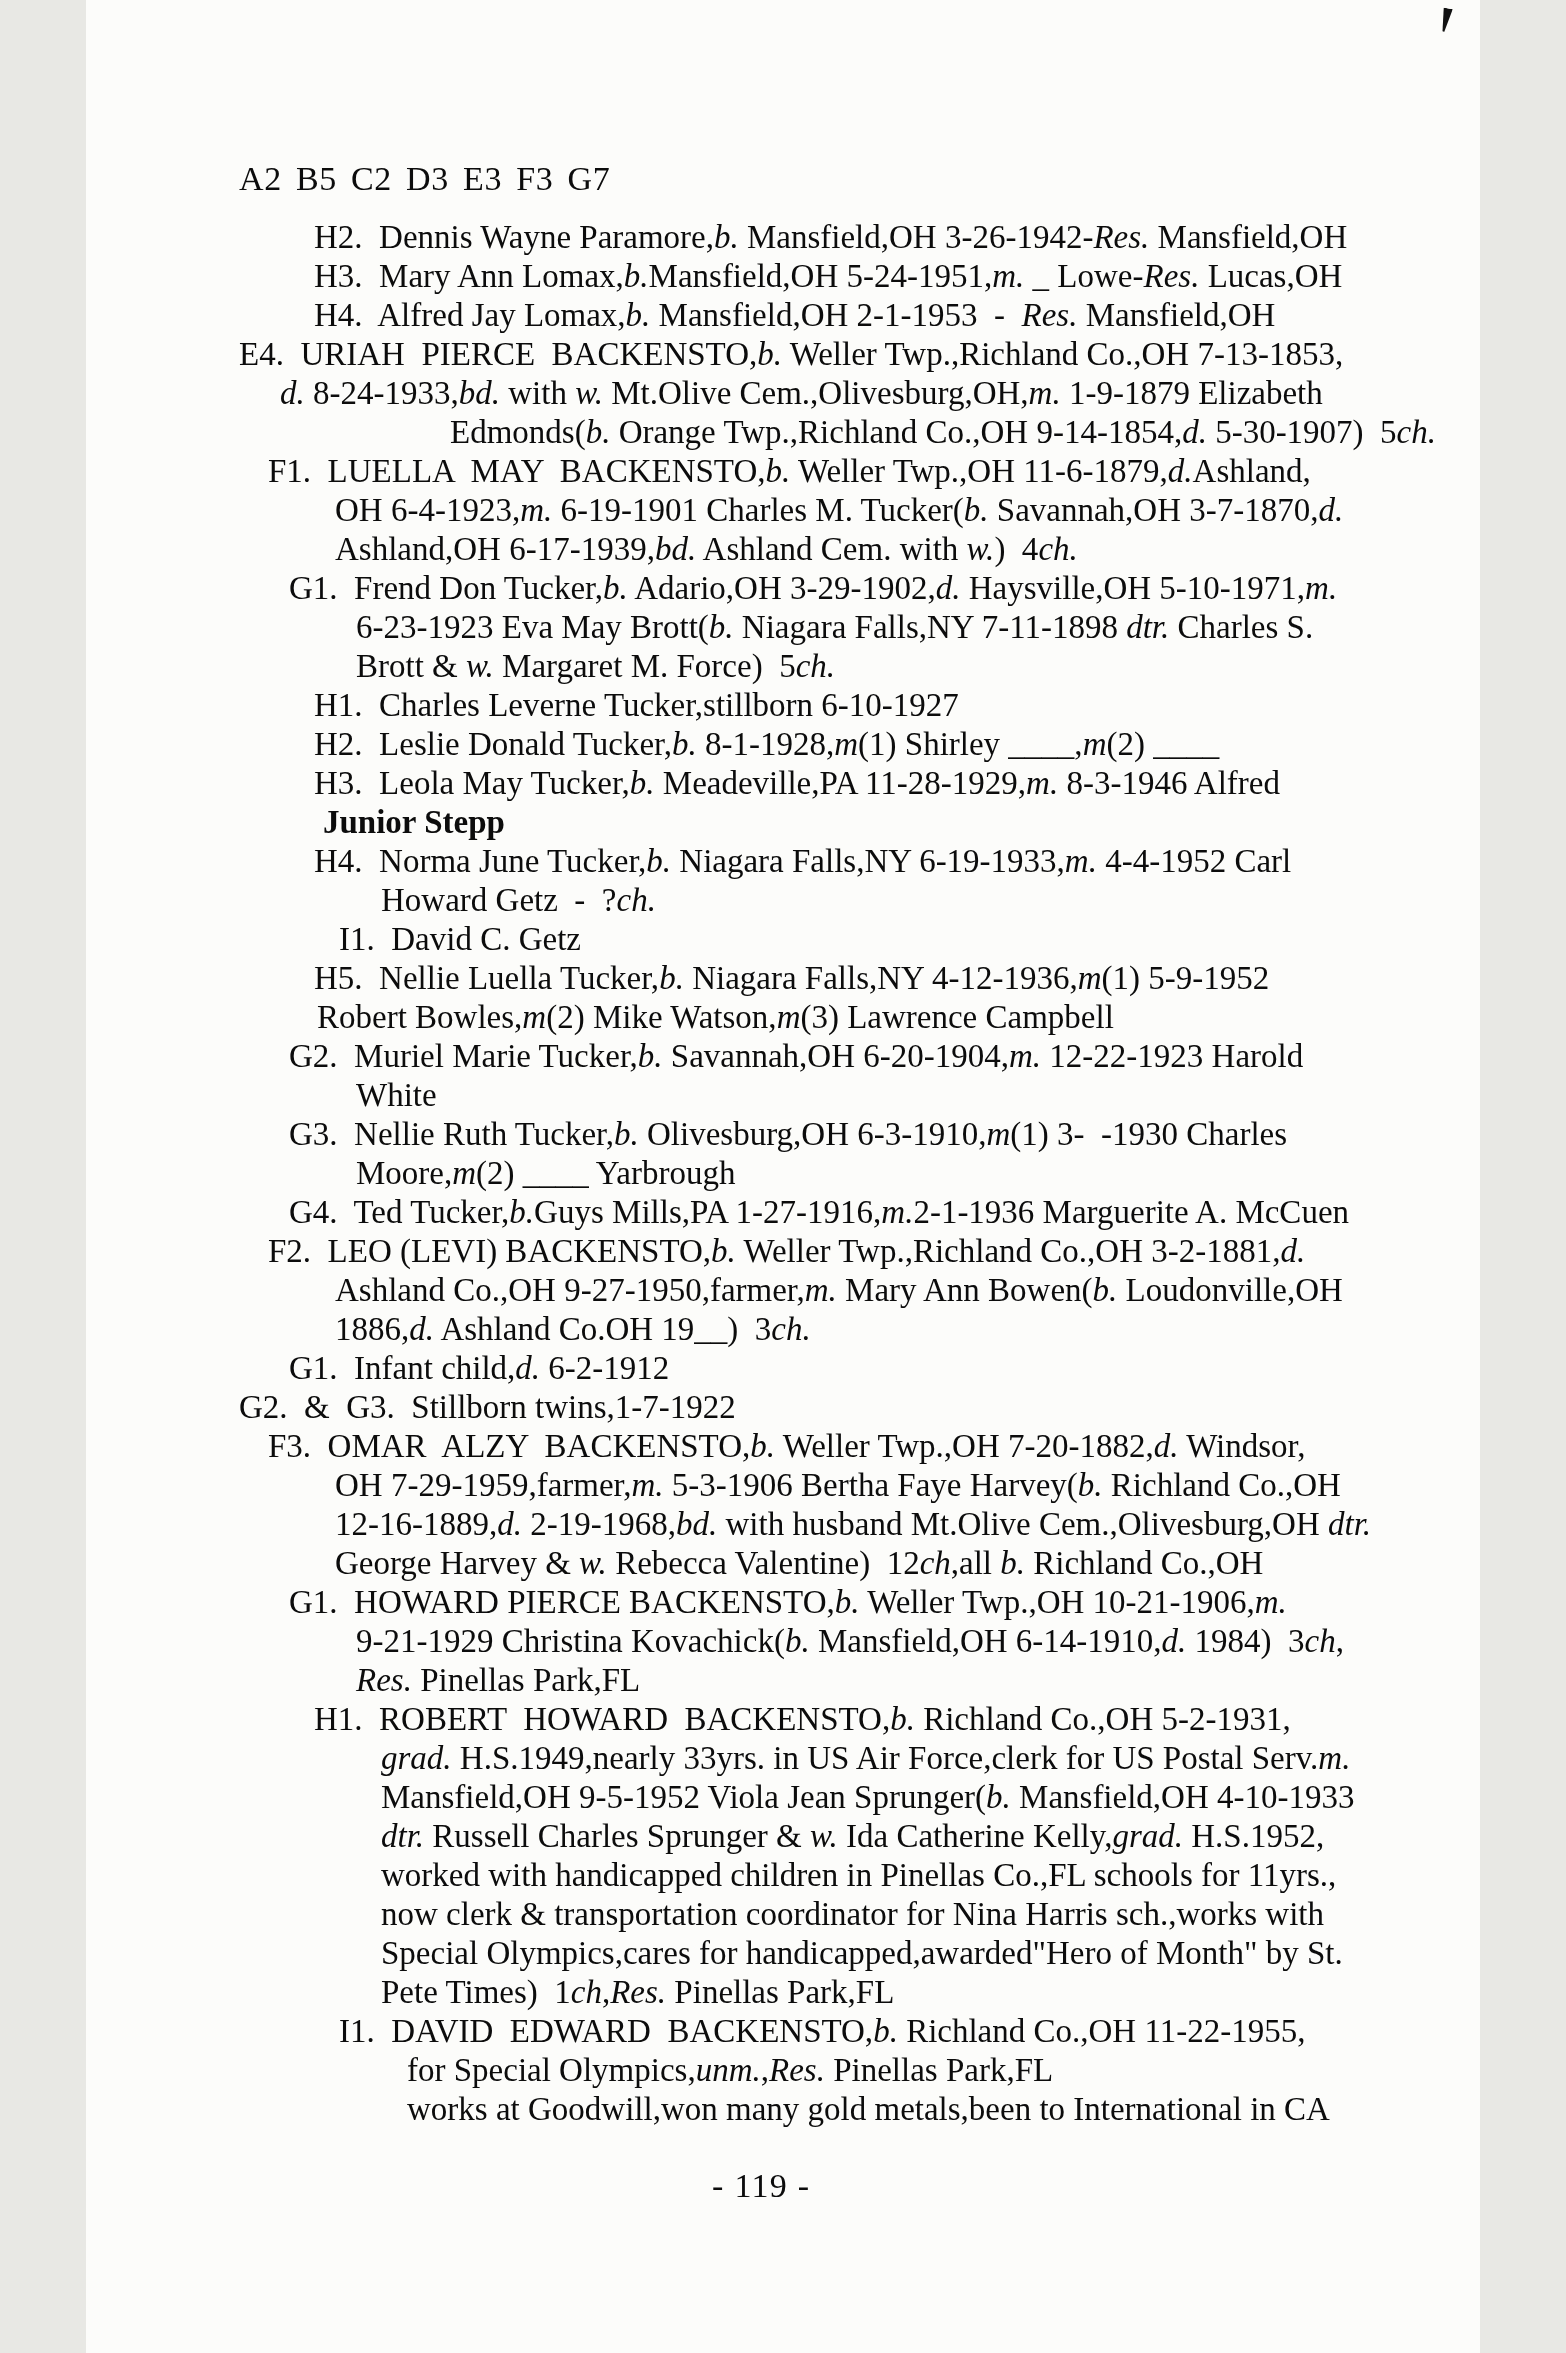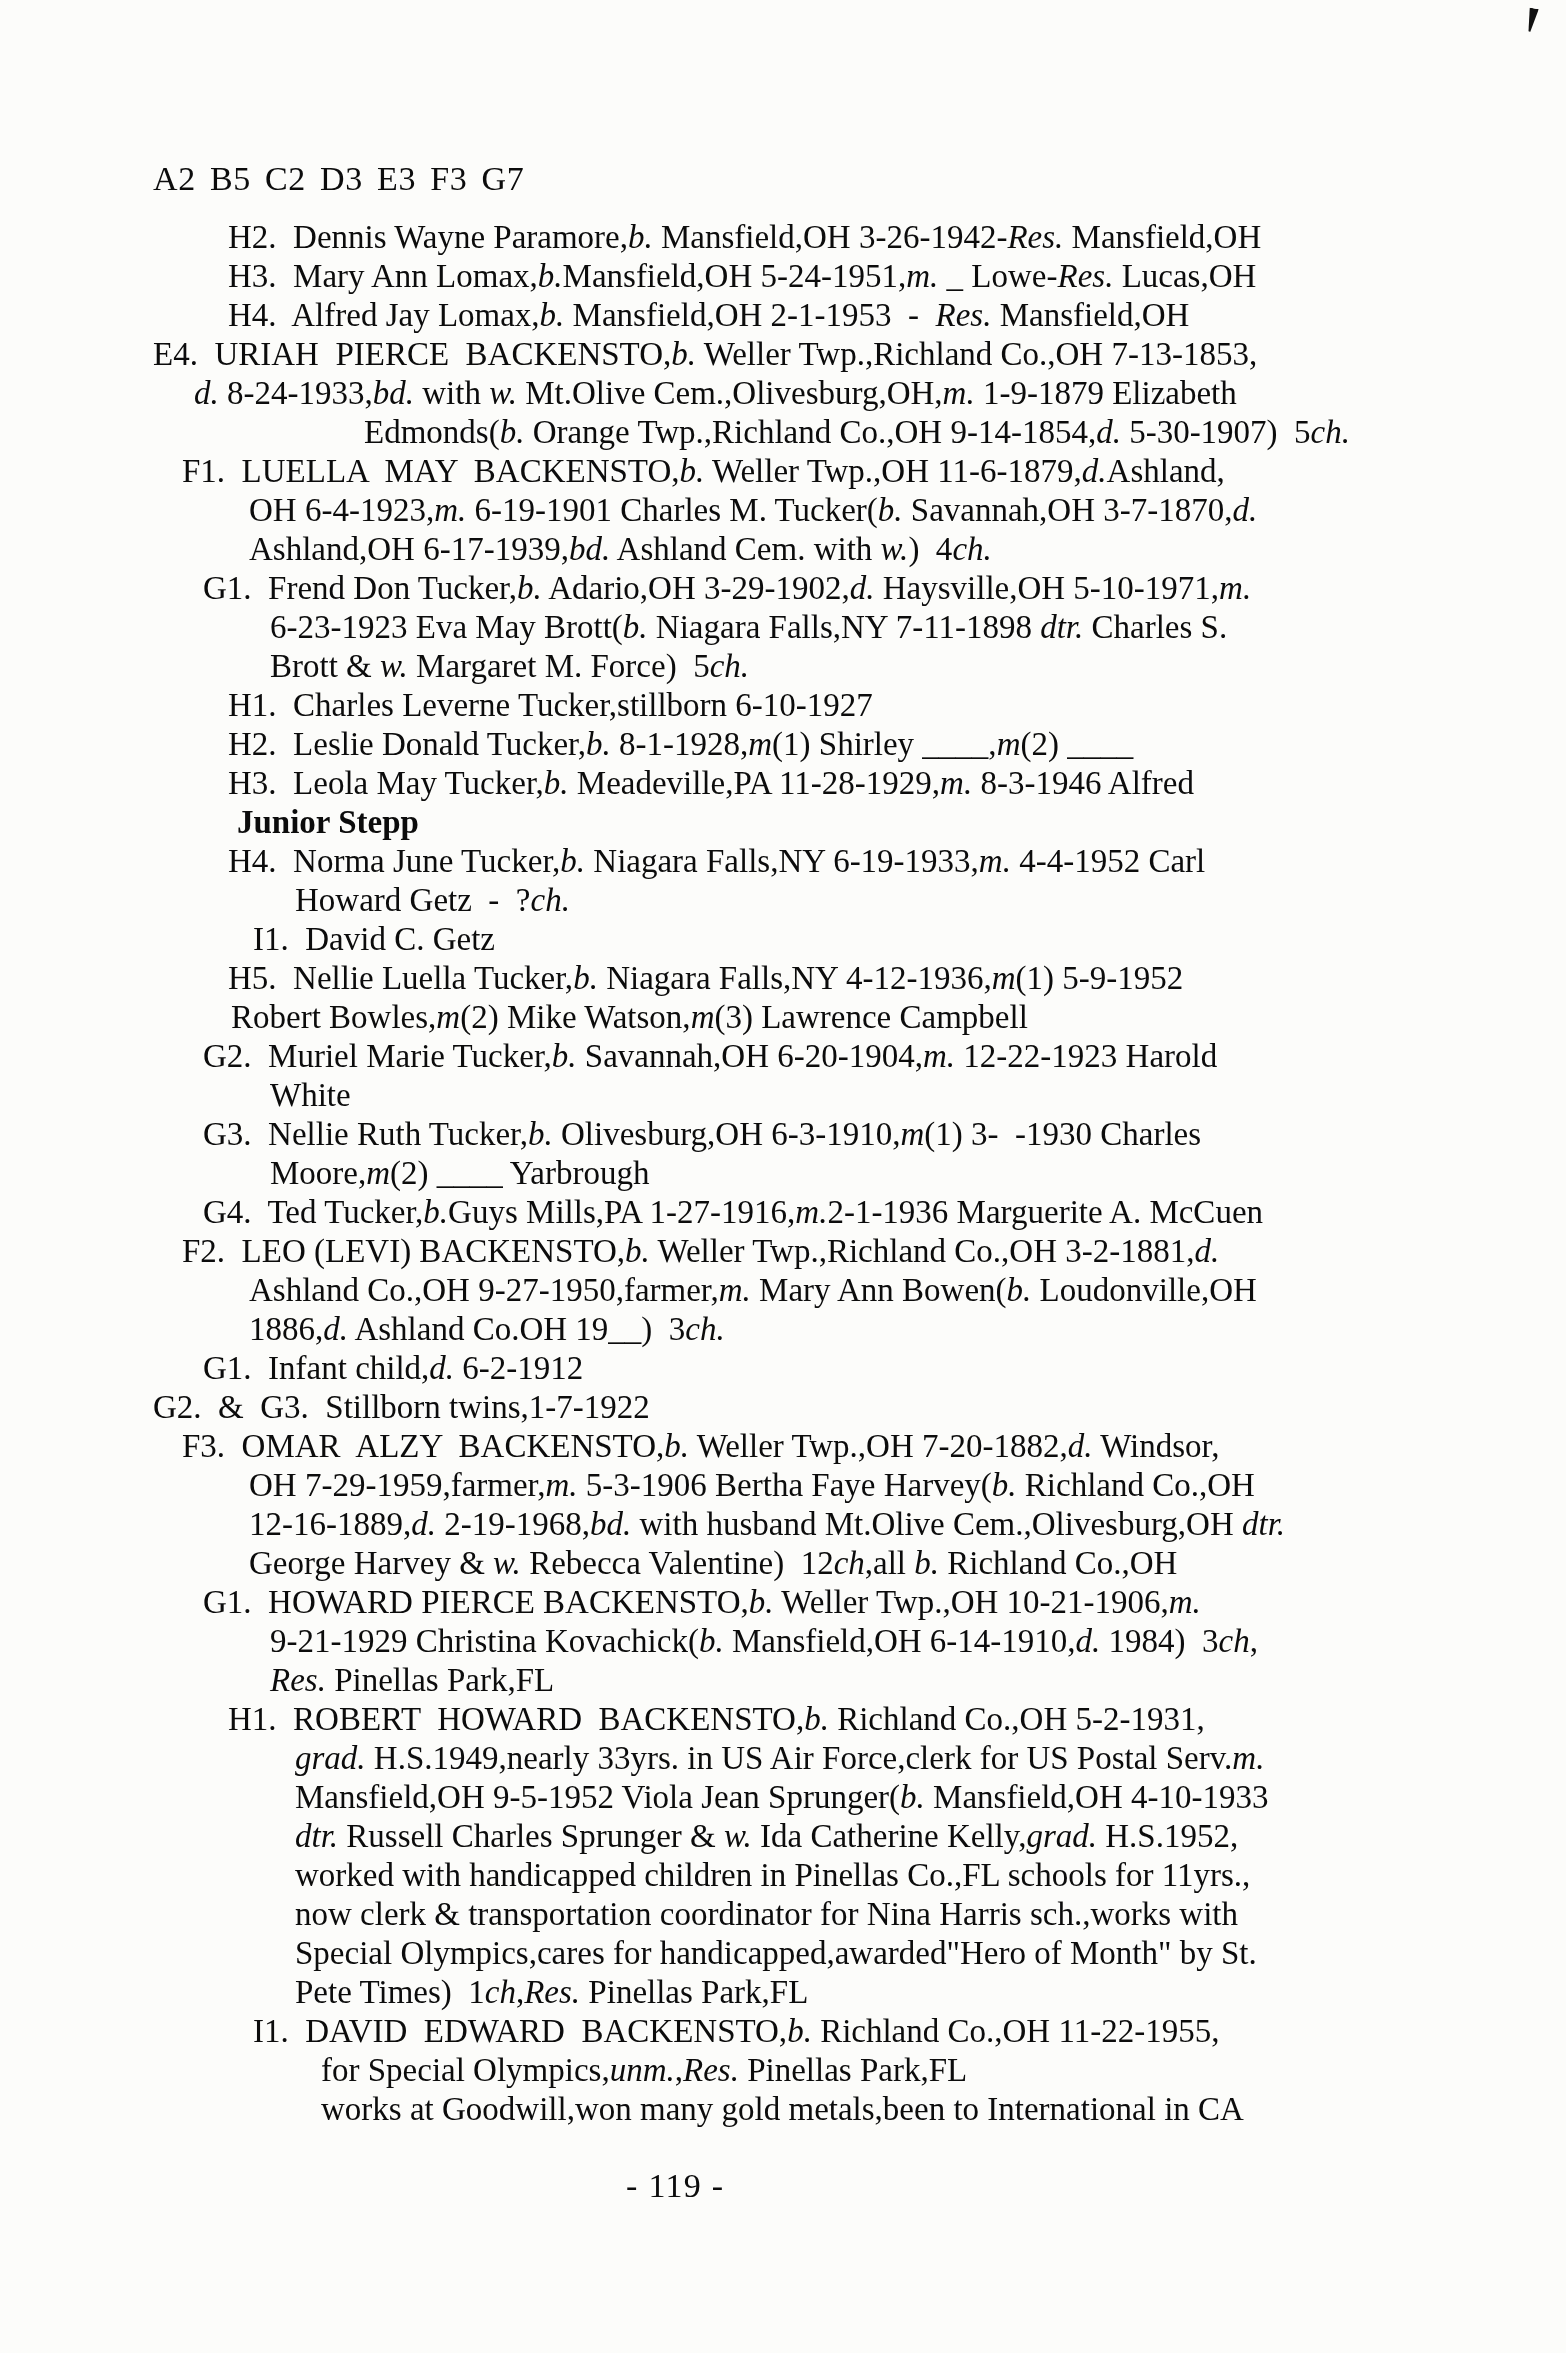--- a/index.html
+++ b/index.html
@@ -1,18 +1,18 @@
 <!DOCTYPE html>
 <html style="font-size:10.2px"><head>
 <meta charset="utf-8">
 <style>
   html,body{margin:0;padding:0;background:#e8e8e4;}
   .page{
     position:relative;
-    width:1566px;height:2354px;
+    width:1394px;height:2354px;
     margin:0 auto;
     background:#fcfcfa;
     font-family:"Liberation Serif", serif;
     color:#0c0c0c;
     overflow:hidden;
   }
   .corner-mark{
     position:absolute;
     top:7.6px;right:29px;
     width:10.8px;height:24px;

